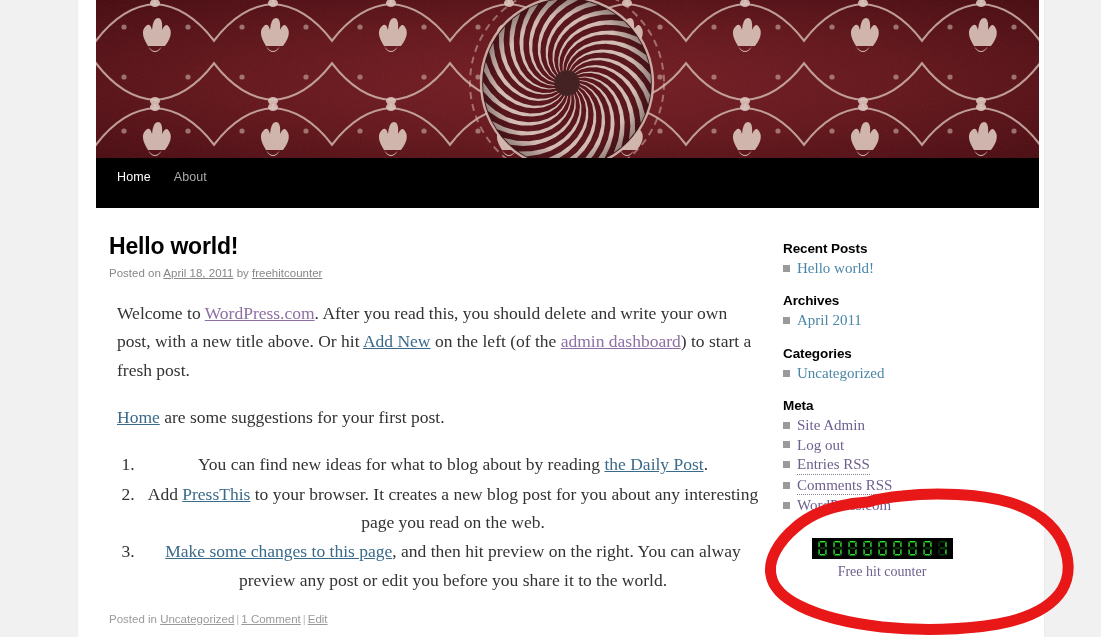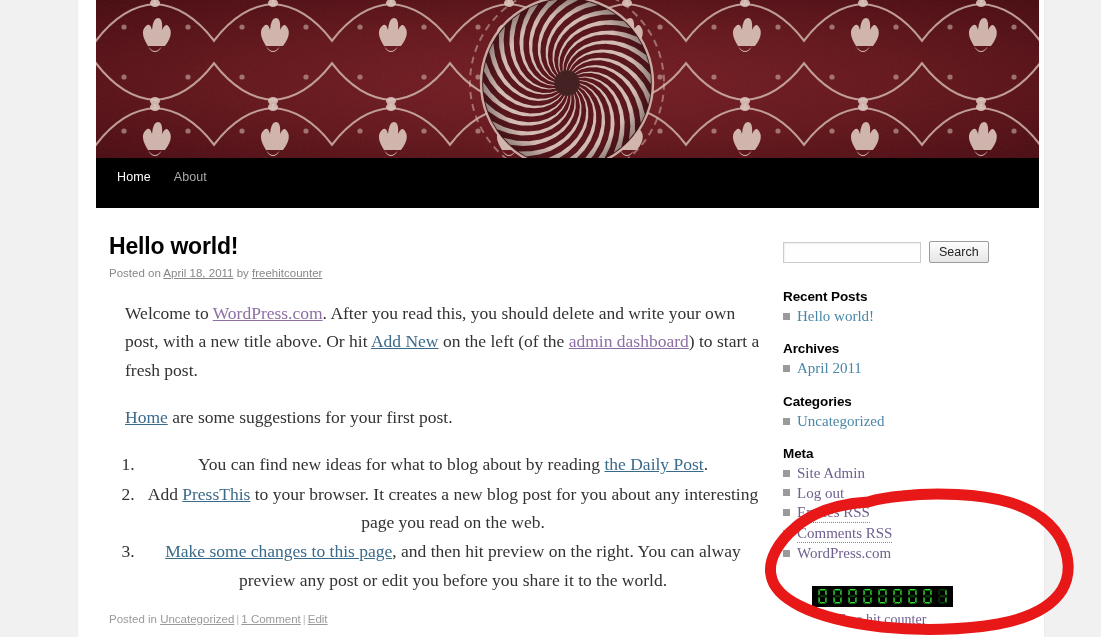--- a/index.html
+++ b/index.html
@@ -51,21 +51,21 @@
   }
   .post-meta{
     font-size:11.5px;color:#888888;margin:0 0 20px 0;
     font-family:"Liberation Sans",sans-serif;
   }
   .post-meta a{color:#888888;text-decoration:underline;}
   .entry{
     font-family:"Liberation Serif",serif;
     font-size:17.5px;line-height:1.62;color:#333333;
   }
-  .entry p{margin:0 0 19px 16px;}
+  .entry p{margin:0 0 19px 8px;}
   .entry a{text-decoration:underline;}
   a.blue{color:#3a6a8a;}
   a.violet{color:#8d6fa4;}
   .entry ol{margin:0 0 18px 0;padding-left:30px;text-align:center;}
   .entry ol li{margin-bottom:1px;padding-left:4px;}
   .post-footer{
     font-size:11.5px;color:#9a9a9a;margin-top:19px;
     font-family:"Liberation Sans",sans-serif;
   }
   .post-footer a{color:#9a9a9a;text-decoration:underline;}
@@ -258,24 +258,20 @@
       </div>
 
       <div class="post-footer">
         <span>Posted in</span>
         <a href="#">Uncategorized</a><span class="sep">|</span><a href="#">1 Comment</a><span class="sep">|</span><a href="#">Edit</a>
       </div>
     </div>
 
     <div class="sidebar">
 
-      <div class="searchrow">
-        <input class="search-input" type="text" value="" placeholder="" style="">
-        <button class="search-btn">Search</button>
-      </div>
 
       <div class="widget">
         <div class="widget-title">Recent Posts</div>
         <ul>
           <li>
               <span class="bullet"></span>
               <a href="#">Hello world!</a>
             </li>
         </ul>
       </div>

